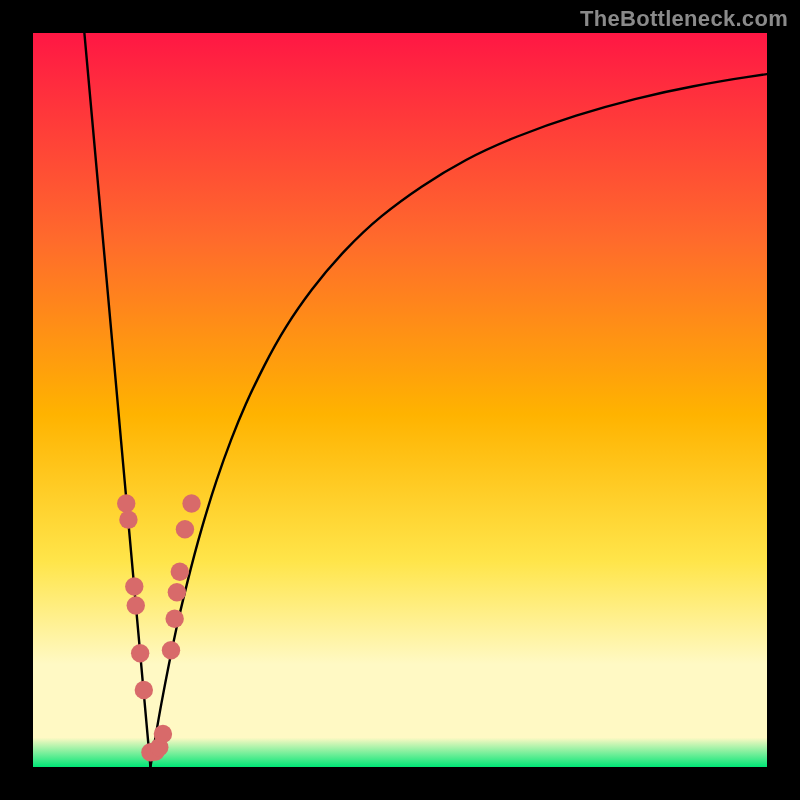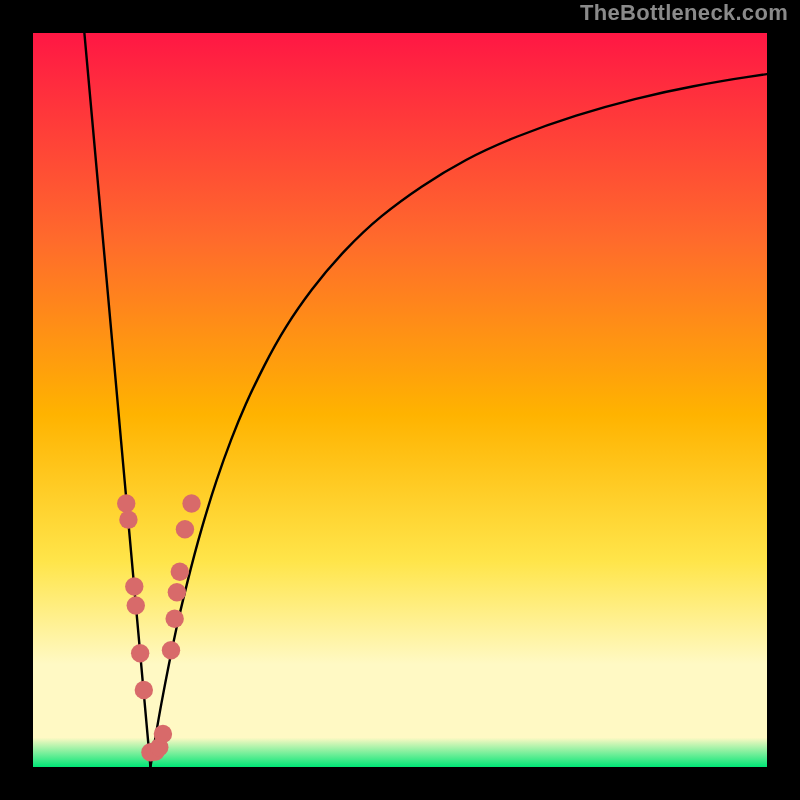--- a/index.html
+++ b/index.html
@@ -18,21 +18,21 @@
   .plot-area {
     position: absolute;
     left: 33px;
     top: 33px;
     width: 734px;
     height: 734px;
     overflow: hidden;
   }
   .attribution {
     position: absolute;
-    top: 0;
+    top: 6px;
     right: 12px;
     font-size: 22px;
     font-weight: bold;
     color: #8a8a8a;
     letter-spacing: 0.3px;
     font-family: Arial, Helvetica, sans-serif;
   }
   svg { display: block; }
 </style>
 </head>

